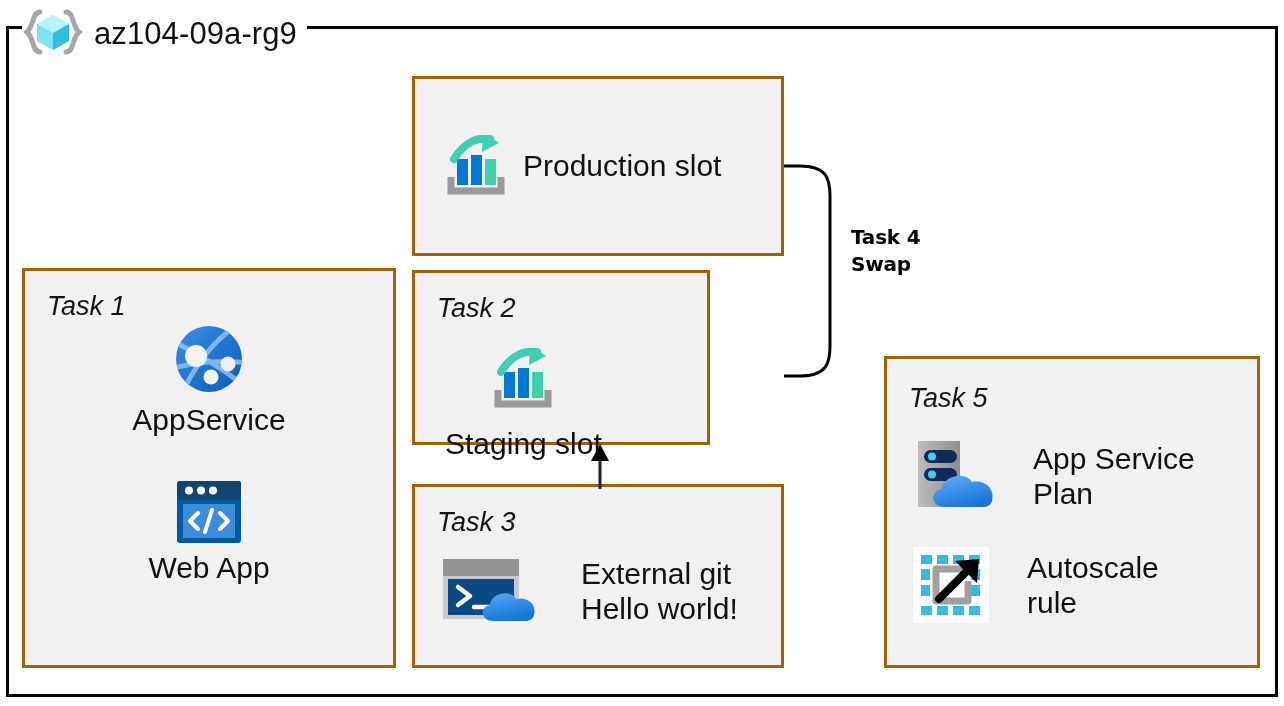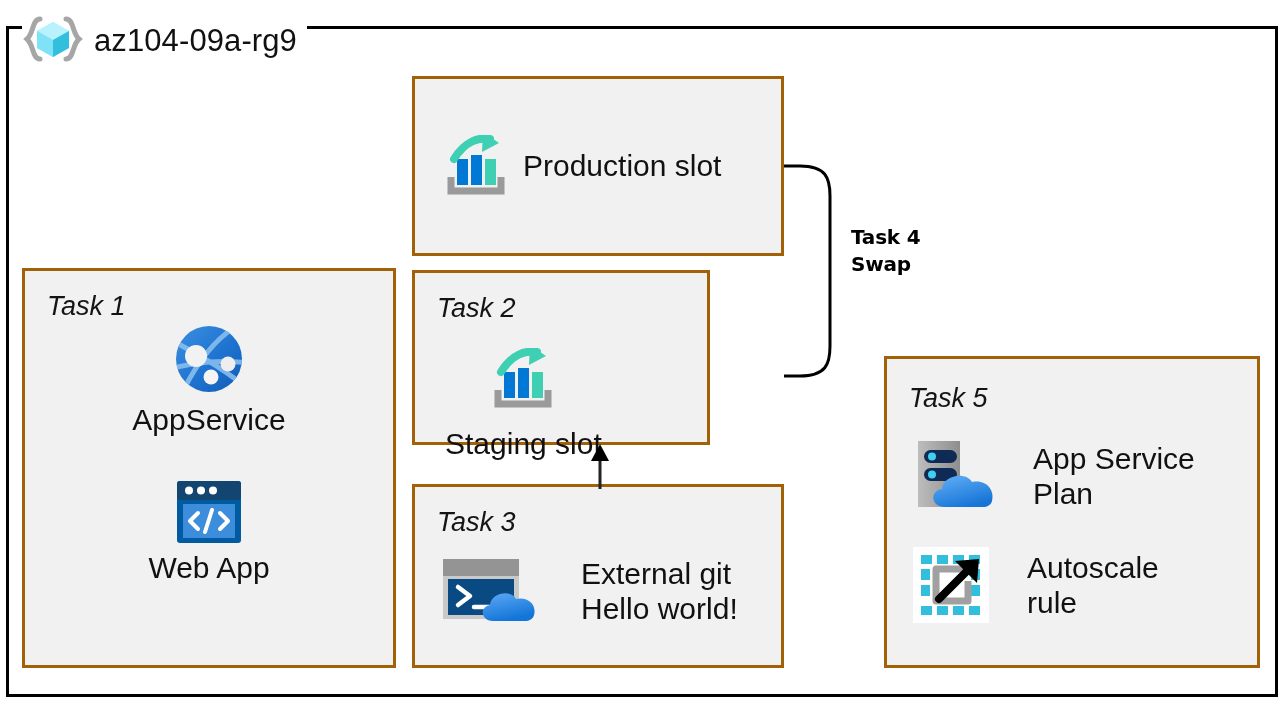--- a/index.html
+++ b/index.html
@@ -28,21 +28,21 @@
     width: 1272px;
     height: 671px;
     border: 3px solid #000000;
     box-sizing: border-box;
     background: transparent;
   }
   
   .rg-header {
     position: absolute;
     left: 22px;
-    top: 11px;
+    top: 4px;
     height: 58px;
     display: flex;
     align-items: center;
     gap: 10px;
     background: #ffffff;
     padding-right: 10px;
     z-index: 4;
   }
   .rg-title {
     font-size: 31px;

